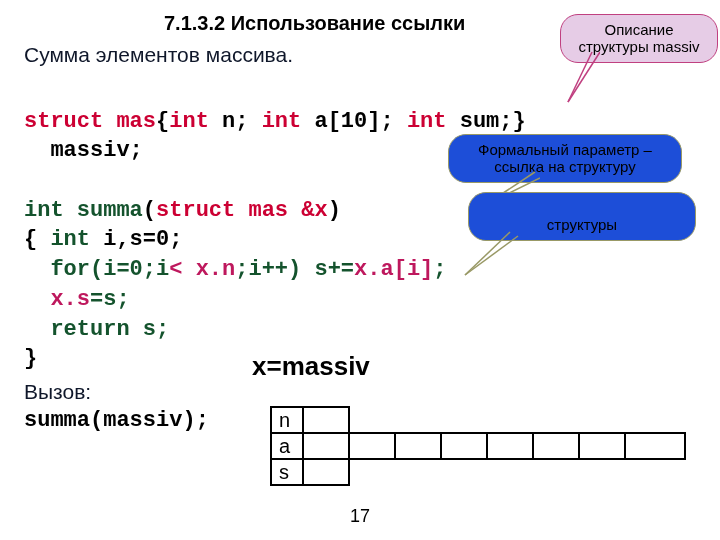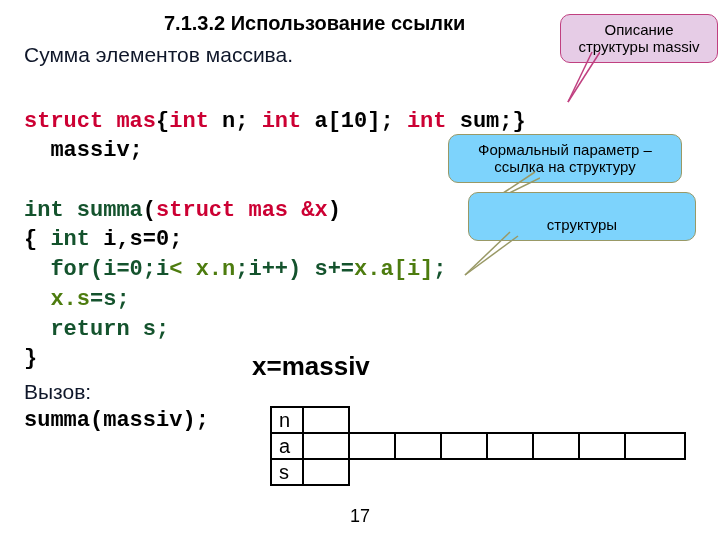--- a/index.html
+++ b/index.html
@@ -21,51 +21,51 @@
   }
   .title {
     font-weight: bold;
     font-size: 20px;
     text-align: left;
     margin-left: 140px;
     margin-bottom: 8px;
   }
   .callout {
     position: absolute;
-    border-radius: 10px;
+    border-radius: 18px;
     font-size: 15px;
     text-align: center;
     padding: 6px 8px;
     line-height: 1.15;
   }
   .callout-pink {
     background: #e6cce6;
     border: 1.5px solid #c04080;
   }
   .callout-yellow {
-    background: #7dd3fc;
+    background: #1d4ed8;
     border: 1.5px solid #999966;
   }
   .body-text {
     font-size: 21px;
     color: #0f172a;
     margin-top: 6px;
     margin-bottom: 10px;
   }
   .code {
     font-family: "Courier New", monospace;
     font-size: 22px;
     font-weight: bold;
     line-height: 1.35;
     white-space: pre;
   }
   .kw { color: #14532d; }
   .red { color: #CC0033; }
   .id { color: #000; }
-  .pink { color: #4d7c0f; }
+  .pink { color: #be185d; }
   .xmassiv {
     font-size: 26px;
     font-family: Arial, sans-serif;
     font-weight: bold;
     position: absolute;
     left: 252px;
     top: 351px;
     text-align: right;
   }
   .diagram {

